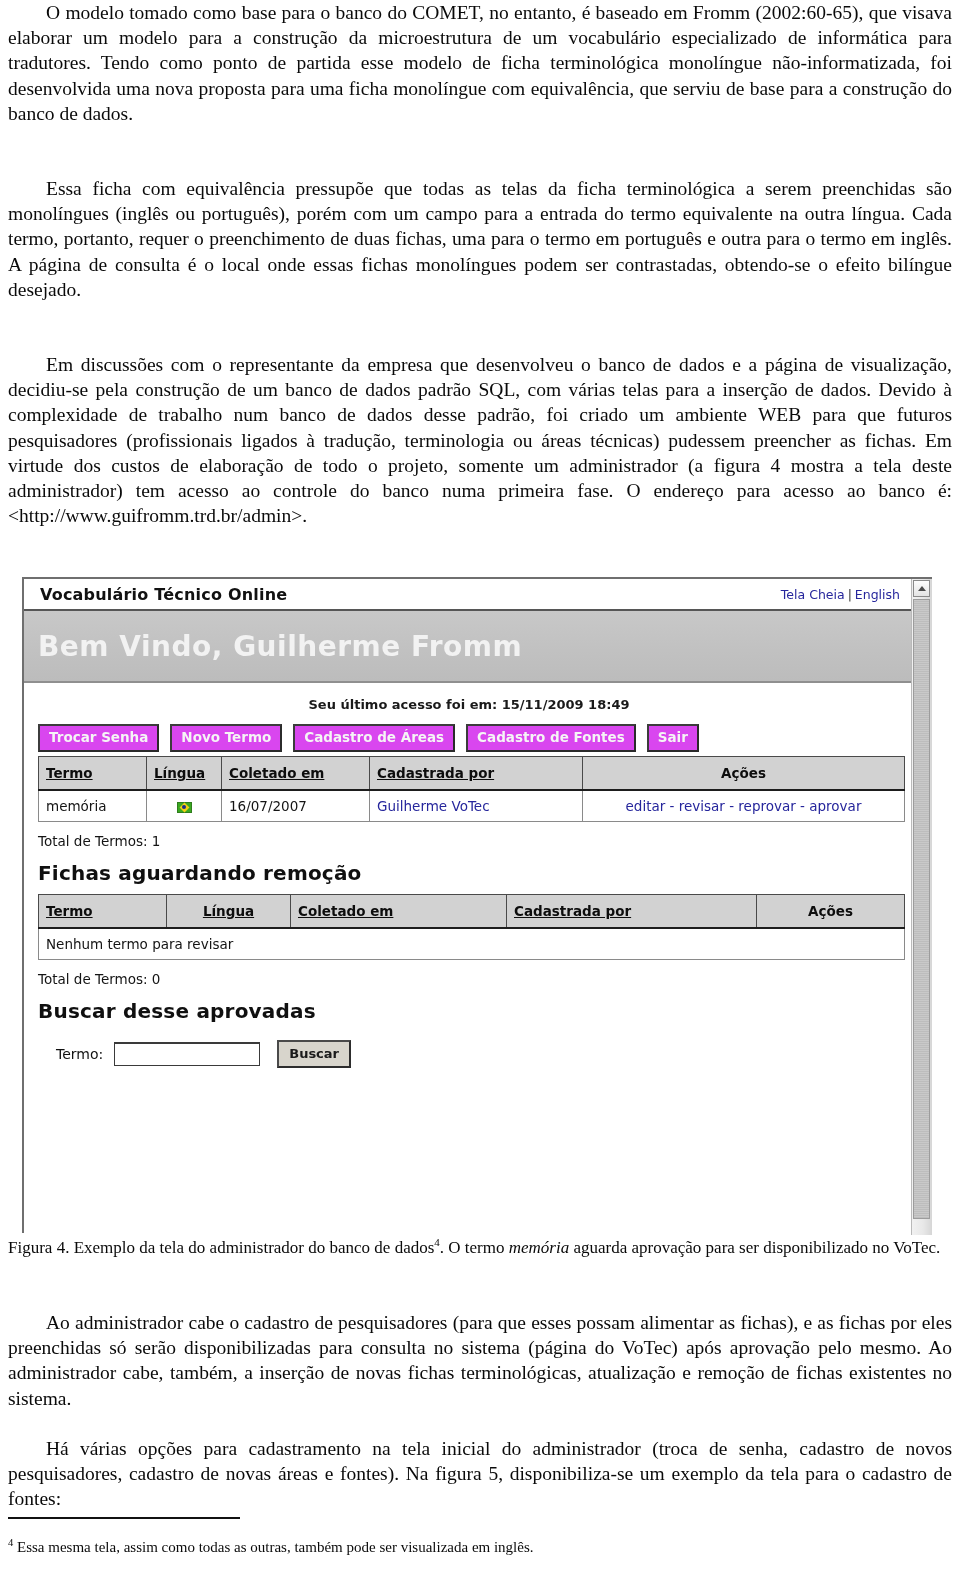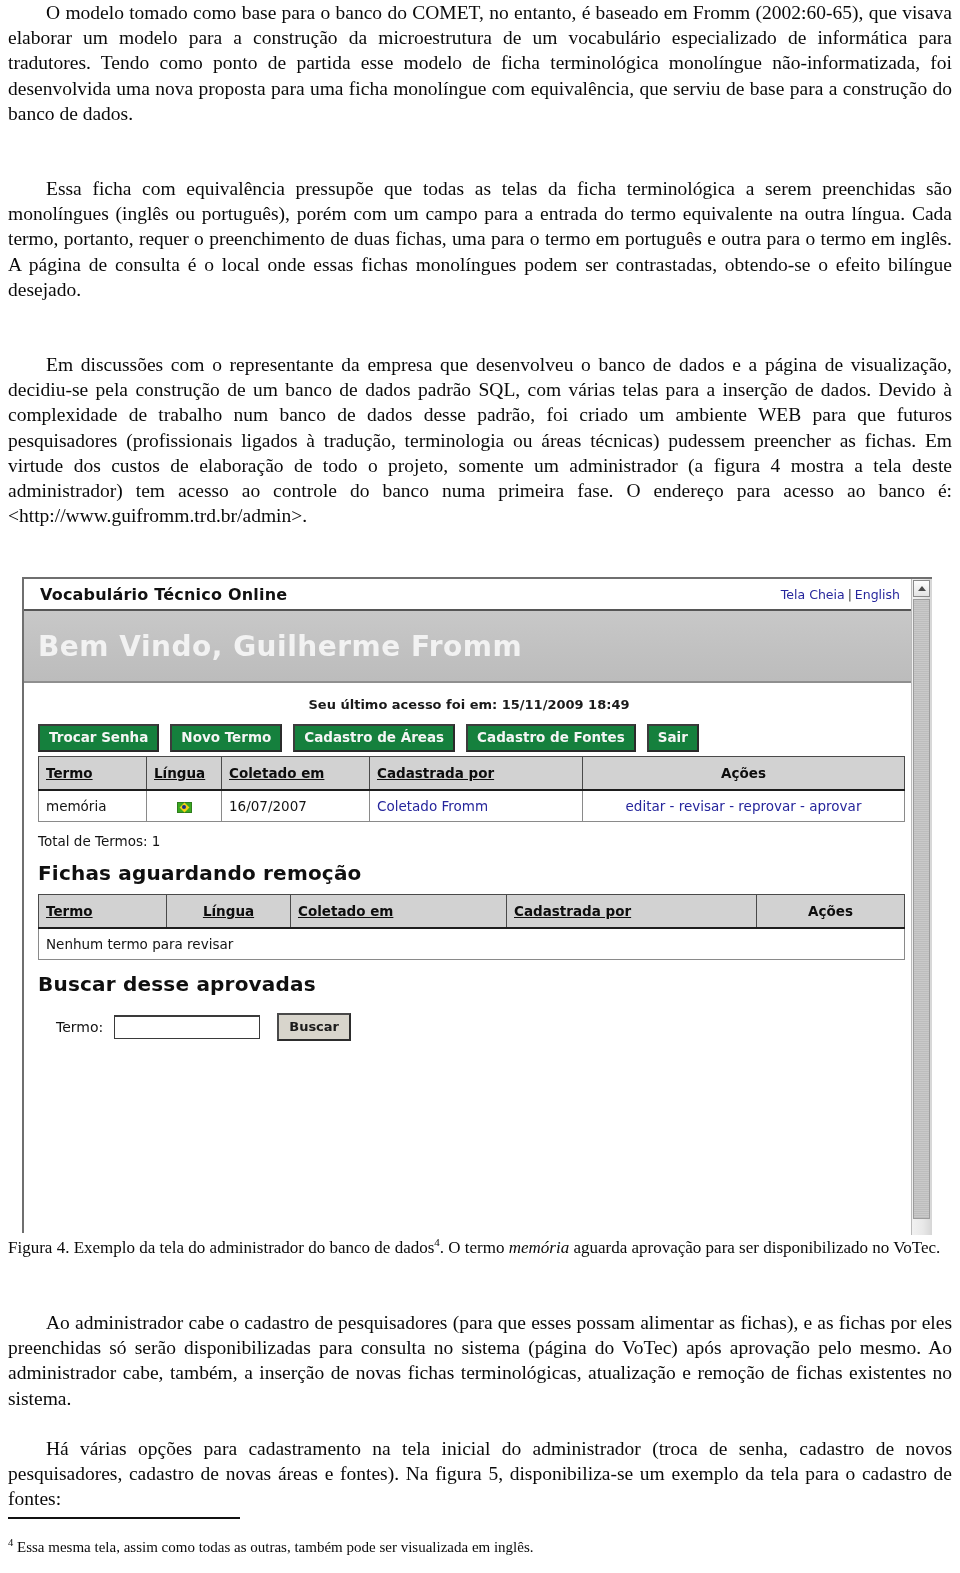--- a/index.html
+++ b/index.html
@@ -152,21 +152,21 @@
     padding: 14px 0 12px 0;
   }
 
   .btn-row {
     display: flex;
     align-items: flex-start;
     gap: 11px;
     padding-bottom: 4px;
   }
   .app-btn {
-    background: #15803d;
+    background: #d946ef;
     border: 2px solid #3c3c3c;
     border-right-color: #2b2b2b;
     border-bottom-color: #2b2b2b;
     color: #f5f5f5;
     font-family: "DejaVu Sans", sans-serif;
     font-size: 13.5px;
     font-weight: 700;
     padding: 4px 9px 5px 9px;
     white-space: nowrap;
     line-height: 15px;
@@ -386,21 +386,21 @@
           <tbody>
             <tr>
               <td>memória</td>
               <td class="center">
                 <span class="flag-br">
                   <span class="diamond"></span>
                   <span class="globe"></span>
                 </span>
               </td>
               <td>16/07/2007</td>
-              <td><span class="lnk">Coletado Fromm</span></td>
+              <td><span class="lnk">Guilherme VoTec</span></td>
               <td class="center"><span class="acts">editar - revisar - reprovar - aprovar</span></td>
             </tr>
           </tbody>
         </table>
 
         <div class="total-line">Total de Termos: 1</div>
 
         <div class="section-head">Fichas aguardando remoção</div>
 
         <table class="ficha">
@@ -420,20 +420,21 @@
               <th class="center"><span>Ações</span></th>
             </tr>
           </thead>
           <tbody>
             <tr>
               <td colspan="5">Nenhum termo para revisar</td>
             </tr>
           </tbody>
         </table>
 
+        <div class="total-line">Total de Termos: 0</div>
 
         <div class="section-head">Buscar desse aprovadas</div>
 
         <div class="search-row">
           <span class="search-label">Termo:</span>
           <input class="search-input" type="text" value="" style="">
           <button class="search-btn">Buscar</button>
         </div>
 
       </div>

